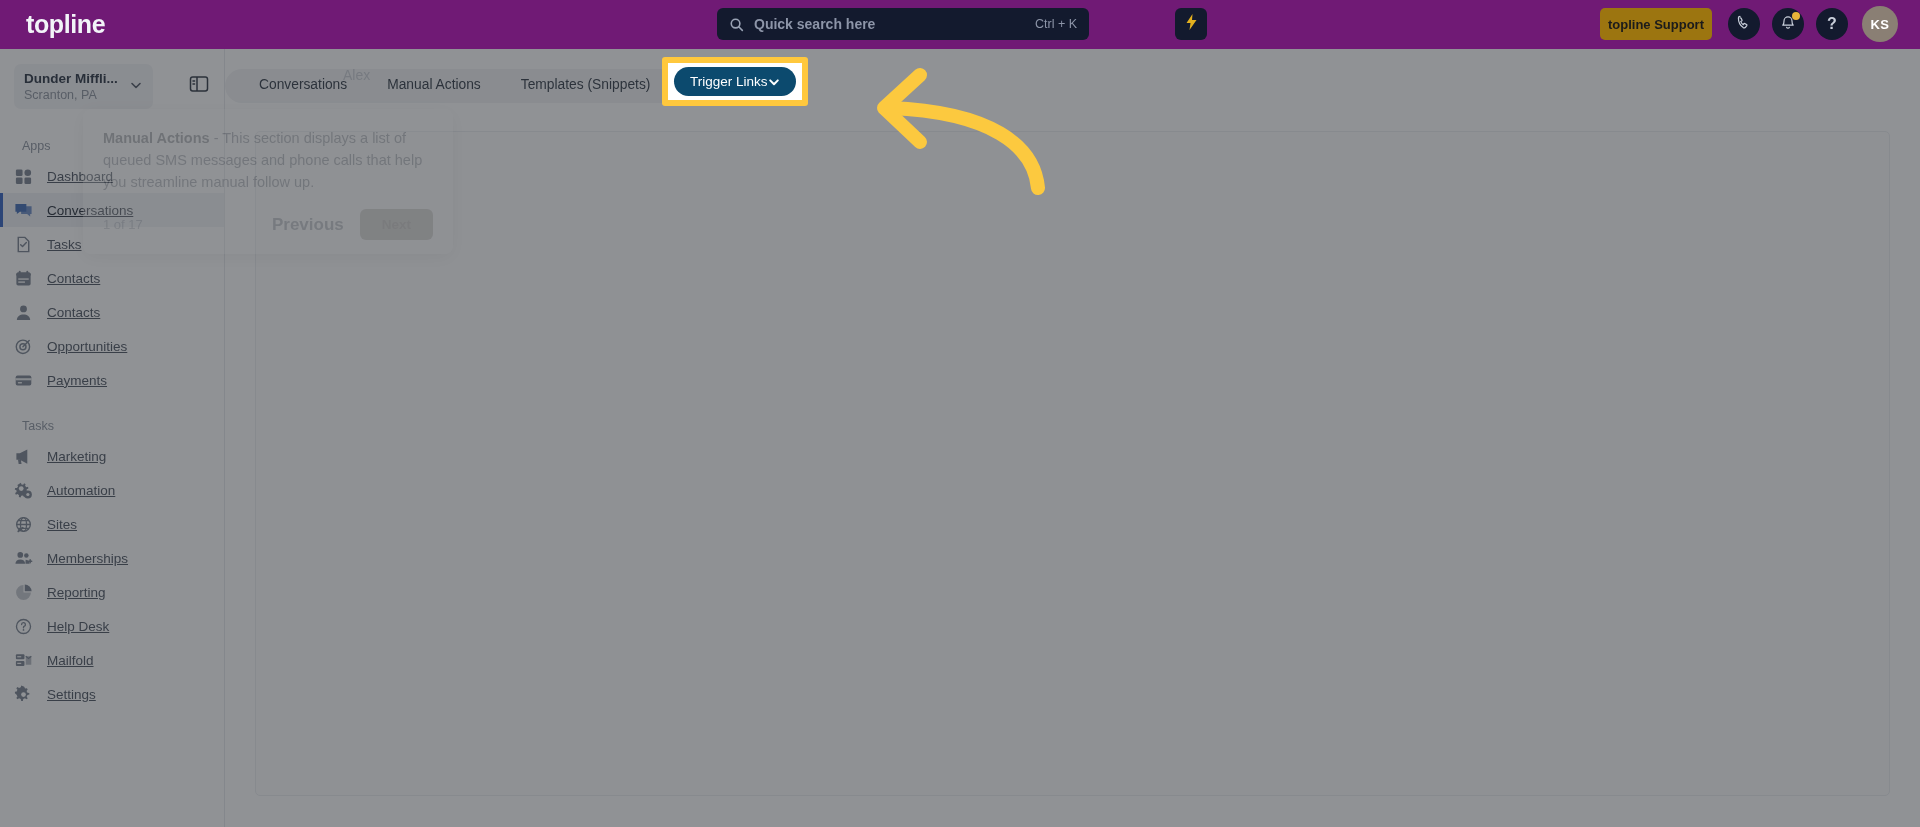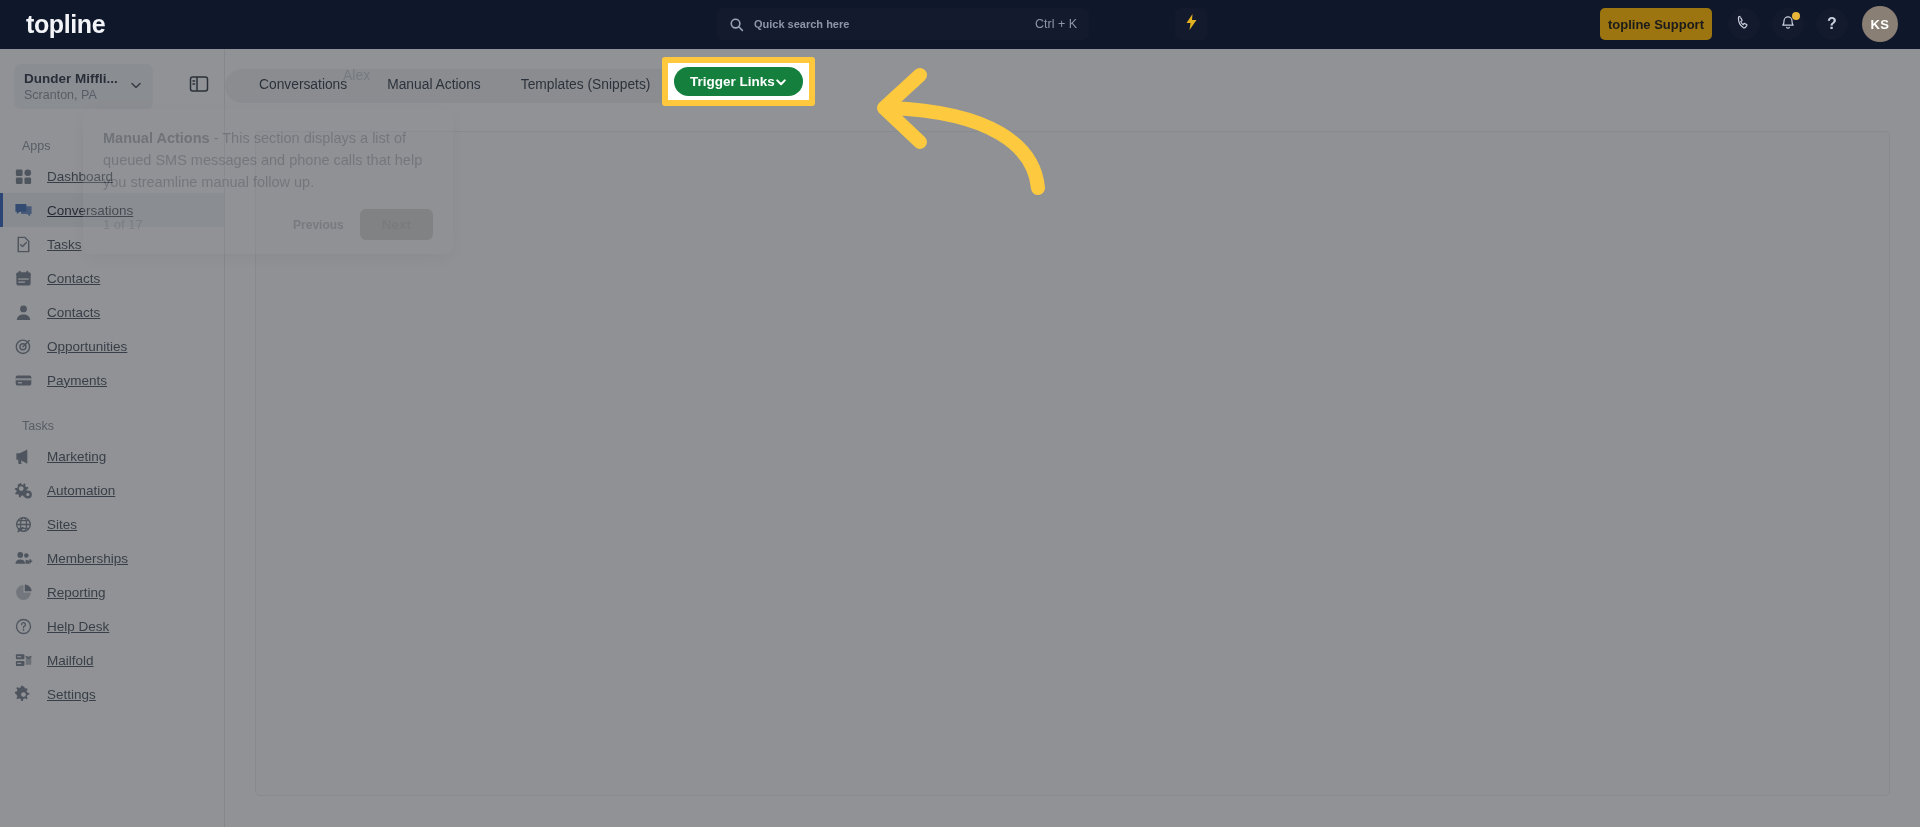--- a/index.html
+++ b/index.html
@@ -9,21 +9,21 @@
     background: #ffffff;
     overflow: hidden;
   }
 
   #root { position: relative; width: 1920px; height: 827px; }
 
   
   .topbar {
     position: absolute; top: 0; left: 0;
     width: 1920px; height: 49px;
-    background: #0f172a;
+    background: #701a75;
     display: flex; align-items: center;
     z-index: 40;
   }
   .logo {
     margin-left: 26px;
     font-size: 25px; font-weight: 700;
     color: #f2f4f8;
     letter-spacing: -0.4px;
   }
 
@@ -32,21 +32,21 @@
     width: 372px; height: 32px;
     background: #131a2e;
     border-radius: 6px;
     display: flex; align-items: center;
     padding: 0 12px;
   }
   .search-icon { width: 15px; height: 15px; flex: none; color: #9aa3b5; }
   .search-icon svg { display: block; }
   .search-ph {
     margin-left: 10px;
-    font-size: 11px; font-weight: 700; color: #8d95a8;
+    font-size: 14px; font-weight: 700; color: #8d95a8;
     flex: 1;
   }
   .search-kbd { font-size: 12.5px; color: #8d95a8; font-weight: 400; }
 
   .bolt-btn {
     position: absolute; left: 1175px; top: 8px;
     width: 32px; height: 32px;
     background: #131a2e; border-radius: 6px;
     display: flex; align-items: center; justify-content: center;
     color: #e3b01f;
@@ -173,23 +173,23 @@
     padding: 6px;
     border-radius: 3px;
     display: inline-block;
   }
   .trigger-inner {
     background: #ffffff;
     padding: 4px 6px;
     display: inline-block;
   }
   .trigger-btn {
-    background: #15803d;
+    background: #0c4a6e;
     color: #ffffff;
-    font-size: 13.5px; font-weight: 700;
+    font-size: 13.5px; font-weight: 400;
     border-radius: 17px;
     padding: 7px 16px;
     display: inline-flex; align-items: center; gap: 0;
     white-space: nowrap;
   }
   .trigger-btn .chev { width: 12px; height: 12px; display: block; }
 
   .content-card {
     position: absolute; top: 82px; left: 30px;
     width: 1635px; height: 665px;
@@ -205,21 +205,21 @@
     background: #ffffff;
     border-radius: 8px;
     box-shadow: 0 4px 18px rgba(0,0,0,.18);
     padding: 18px 20px 14px 20px;
     opacity: .30;
   }
   .tour-text { font-size: 14.5px; line-height: 22px; color: #3b4352; }
   .tour-text b { font-weight: 700; color: #1d2430; }
   .tour-foot { display: flex; align-items: center; margin-top: 16px; }
   .tour-count { font-size: 13px; color: #8b929e; flex: 1; }
-  .tour-prev { font-size: 12px; color: #5a6472; margin-right: 16px; font-weight: 700; }
+  .tour-prev { font-size: 17px; color: #5a6472; margin-right: 16px; font-weight: 700; }
   .tour-next {
     background: #9a958c; color: #6f6a62;
     font-size: 13.5px; font-weight: 700;
     border-radius: 6px; padding: 8px 22px;
   }
   .tour-name-ghost {
     position: absolute; top: 18px; left: 118px;
     font-size: 14px; color: #9aa1ac; opacity: .45;
   }
 

